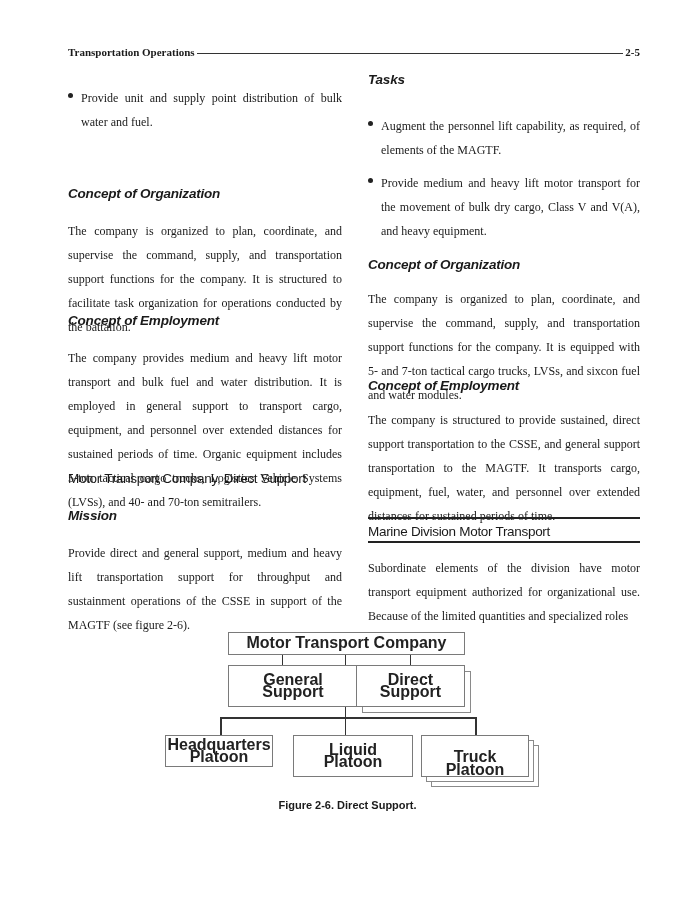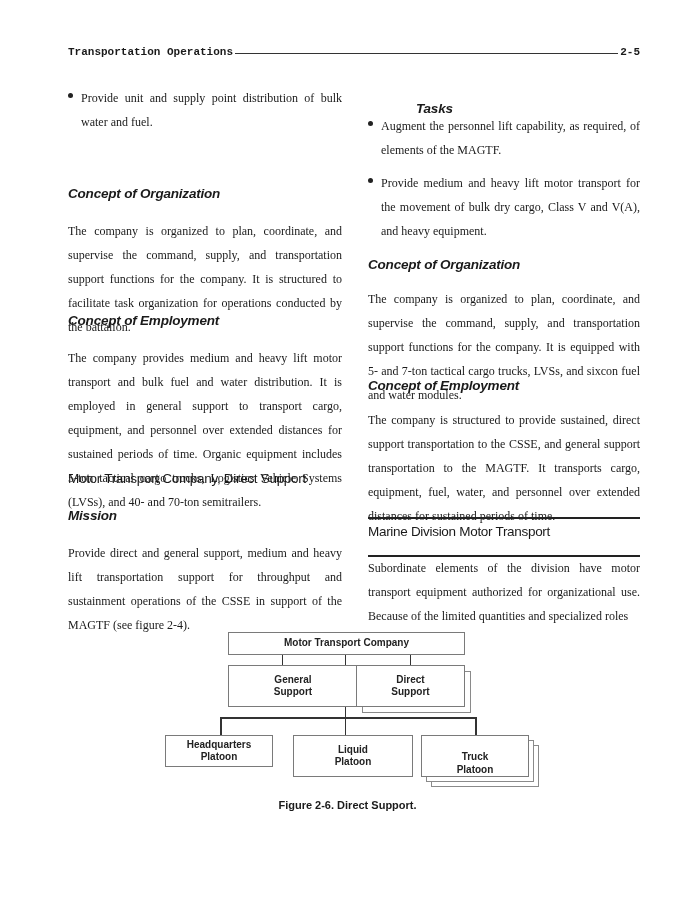--- a/index.html
+++ b/index.html
@@ -1,36 +1,36 @@
 <!DOCTYPE html>
 <html><head>
   <meta charset="utf-8">
   <style>
     html, body { margin: 0; padding: 0; background: #ffffff; }
     body { width: 695px; height: 899px; position: relative; overflow: hidden; color: #1a1a1a; }
     .page { position: absolute; left: 0; top: 0; width: 695px; height: 899px; }
 
     .running-head { position: absolute; left: 68px; top: 44px; width: 572px; height: 16px; display: flex; align-items: center;
-      font-family: Liberation Mono, monospace; font-weight: bold; font-size: 11px; }
+      font-family: Liberation Serif, serif; font-weight: bold; font-size: 11px; }
     .running-head .rule { flex: 1; height: 0; border-top: 1px solid #333; margin: 0 2px; position: relative; top: 1px; }
 
     .body-text { font-family: "Liberation Serif", serif; font-size: 12px; line-height: 24px; text-align: justify; margin: 0; }
     ul.bullets { list-style: none; margin: 0; padding: 0; }
     ul.bullets li { position: relative; padding-left: 13px; margin: 0 0 9px 0; }
     ul.bullets li .dot { position: absolute; left: 0; top: 7px; width: 5px; height: 5px; background: #222; border-radius: 50%; }
 
     .subhead { font-family: "Liberation Sans", sans-serif; font-style: italic; font-size: 13.5px; margin: 0; letter-spacing: -0.2px; }
     .sechead { font-family: "Liberation Sans", sans-serif; font-weight: normal; font-size: 13.5px; margin: 0; letter-spacing: -0.3px; }
-    .sechead.ruled { border-top: 2px solid #222; border-bottom: 2px solid #222; padding: 5px 0 16px 0; }
+    .sechead.ruled { border-top: 2px solid #222; border-bottom: 2px solid #222; padding: 5px 0 2px 0; }
 
     .abs { position: absolute; }
 
     
     .box { position: absolute; background: #fff; border: 1px solid #7a7a7a; box-sizing: border-box;
-      font-family: "Liberation Sans", sans-serif; font-weight: bold; font-size: 10px; line-height: 12.5px;
+      font-family: "Liberation Sans", sans-serif; font-weight: bold; font-size: 16px; line-height: 12.5px;
       display: flex; align-items: center; justify-content: center; text-align: center; color: #222; }
     .shadow { position: absolute; background: #fff; border: 1px solid #8a8a8a; box-sizing: border-box; }
     .line { position: absolute; background: #333; }
     .caption { position: absolute; left: 0; width: 695px; top: 799px; text-align: center;
       font-family: "Liberation Sans", sans-serif; font-weight: bold; font-size: 11px; }
   </style>
 </head>
 <body>
 
 <div class="page">
@@ -48,25 +48,25 @@
 
     <h3 class="subhead abs" style="left:68px; top:186px;">Concept of Organization</h3>
     <p class="body-text abs" style="left:68px; top:219px; width:274px;">The company is organized to plan, coordinate, and supervise the command, supply, and transportation support functions for the company. It is structured to facilitate task organization for operations conducted by the battalion.</p>
 
     <h3 class="subhead abs" style="left:68px; top:313px;">Concept of Employment</h3>
     <p class="body-text abs" style="left:68px; top:346px; width:274px;">The company provides medium and heavy lift motor transport and bulk fuel and water distribution. It is employed in general support to transport cargo, equipment, and personnel over extended distances for sustained periods of time. Organic equipment includes 5-ton tactical cargo trucks, Logistics Vehicle Systems (LVSs), and 40- and 70-ton semitrailers.</p>
 
     <h2 class="sechead abs" style="left:68px; top:471px;">Motor Transport Company, Direct Support</h2>
 
     <h3 class="subhead abs" style="left:68px; top:508px;">Mission</h3>
-    <p class="body-text abs" style="left:68px; top:541px; width:274px;">Provide direct and general support, medium and heavy lift transportation support for throughput and sustainment operations of the CSSE in support of the MAGTF (see figure 2-4).</p>
+    <p class="body-text abs" style="left:68px; top:541px; width:274px;">Provide direct and general support, medium and heavy lift transportation support for throughput and sustainment operations of the CSSE in support of the MAGTF (see figure 2-6).</p>
   </div>
 
   <div>
-    <h3 class="subhead abs" style="left:368px; top:101px;margin-left:48px;">Tasks</h3>
+    <h3 class="subhead abs" style="left:368px; top:72px;">Tasks</h3>
     <ul class="bullets body-text abs" style="left:368px; top:114px; width:272px;">
       <li><span class="dot"></span><span>Augment the personnel lift capability, as required, of elements of the MAGTF.</span></li>
       <li><span class="dot"></span><span>Provide medium and heavy lift motor transport for the movement of bulk dry cargo, Class V and V(A), and heavy equipment.</span></li>
     </ul>
 
     <h3 class="subhead abs" style="left:368px; top:257px;">Concept of Organization</h3>
     <p class="body-text abs" style="left:368px; top:287px; width:272px;">The company is organized to plan, coordinate, and supervise the command, supply, and transportation support functions for the company. It is equipped with 5- and 7-ton tactical cargo trucks, LVSs, and sixcon fuel and water modules.</p>
 
     <h3 class="subhead abs" style="left:368px; top:378px;">Concept of Employment</h3>
     <p class="body-text abs" style="left:368px; top:408px; width:272px;">The company is structured to provide sustained, direct support transportation to the CSSE, and general support transportation to the MAGTF. It transports cargo, equipment, fuel, water, and personnel over extended distances for sustained periods of time.</p>

